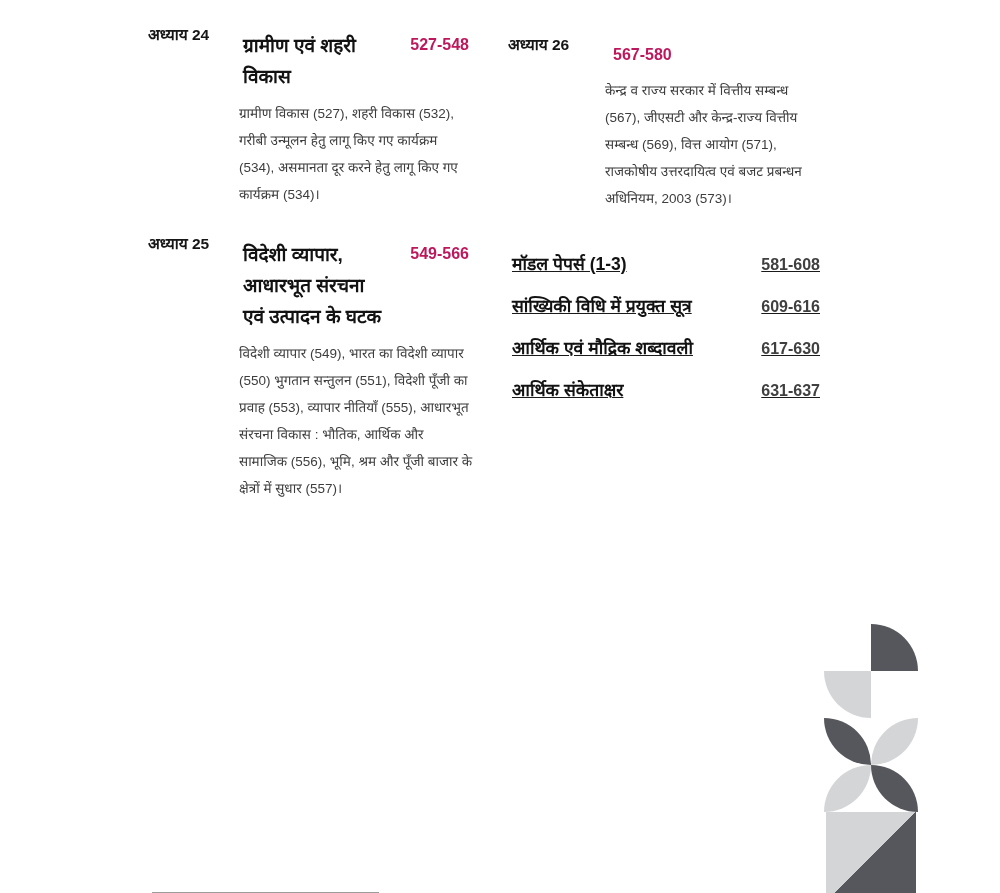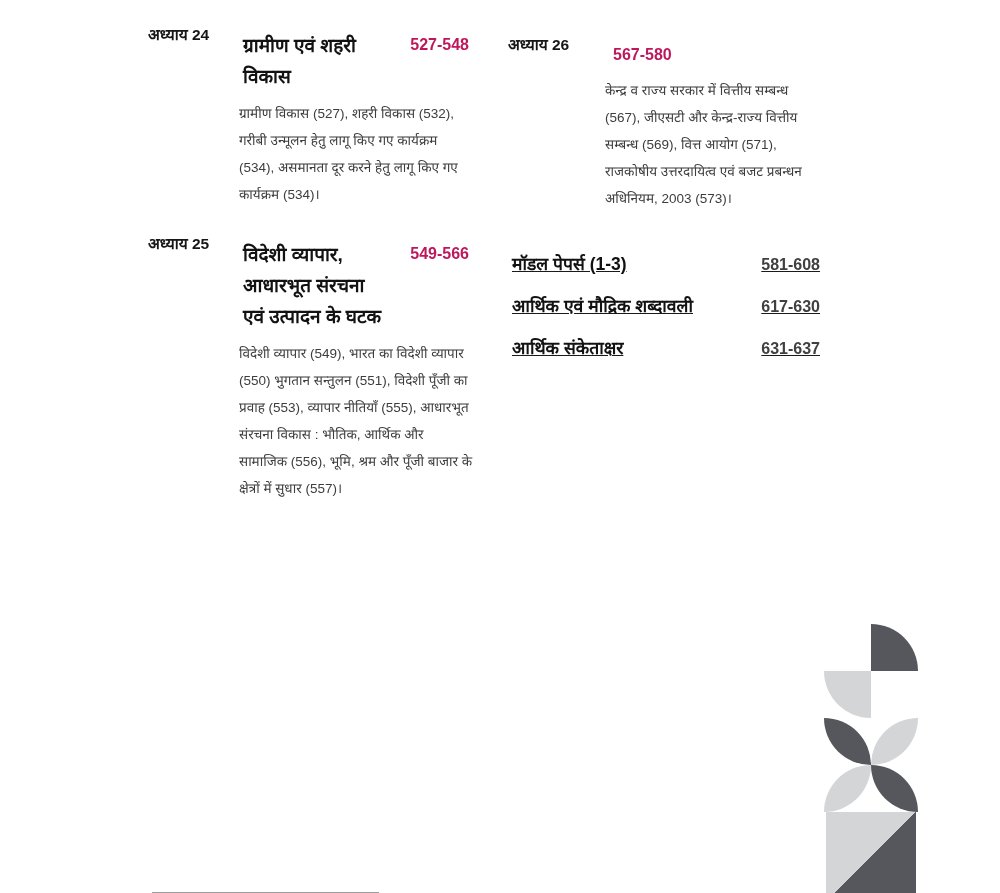--- a/index.html
+++ b/index.html
@@ -114,20 +114,24 @@
       <div class="ch-desc">केन्द्र व राज्य सरकार में वित्तीय सम्बन्ध (567), जीएसटी और केन्द्र-राज्य वित्तीय सम्बन्ध (569), वित्त आयोग (571), राजकोषीय उत्तरदायित्व एवं बजट प्रबन्धन अधिनियम, 2003 (573)।</div>
     </div>
   </div>
 
   <div class="sections">
     <div class="section-row">
       <div class="section-title">मॉडल पेपर्स (1-3)</div>
       <div class="section-pages">581-608</div>
     </div>
     <div class="section-row">
+      <div class="section-title">सांख्यिकी विधि में प्रयुक्त सूत्र</div>
+      <div class="section-pages">609-616</div>
+    </div>
+    <div class="section-row">
       <div class="section-title">आर्थिक एवं मौद्रिक शब्दावली</div>
       <div class="section-pages">617-630</div>
     </div>
     <div class="section-row">
       <div class="section-title">आर्थिक संकेताक्षर</div>
       <div class="section-pages">631-637</div>
     </div>
   </div>
 
 </div>

